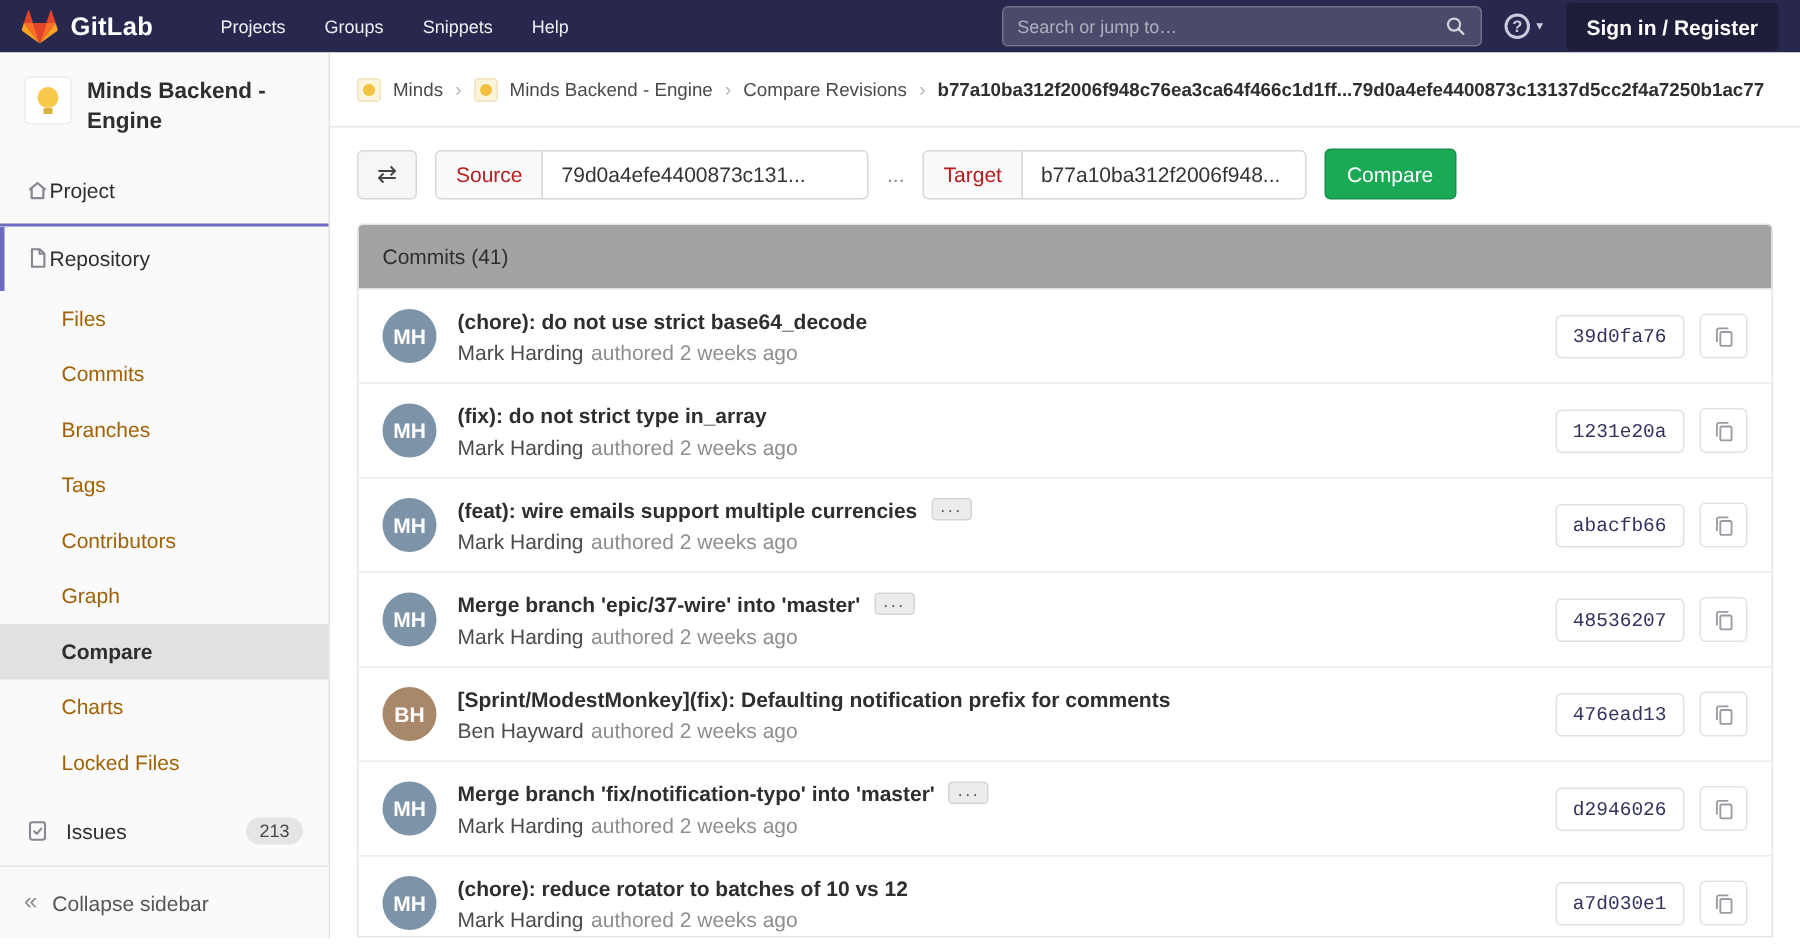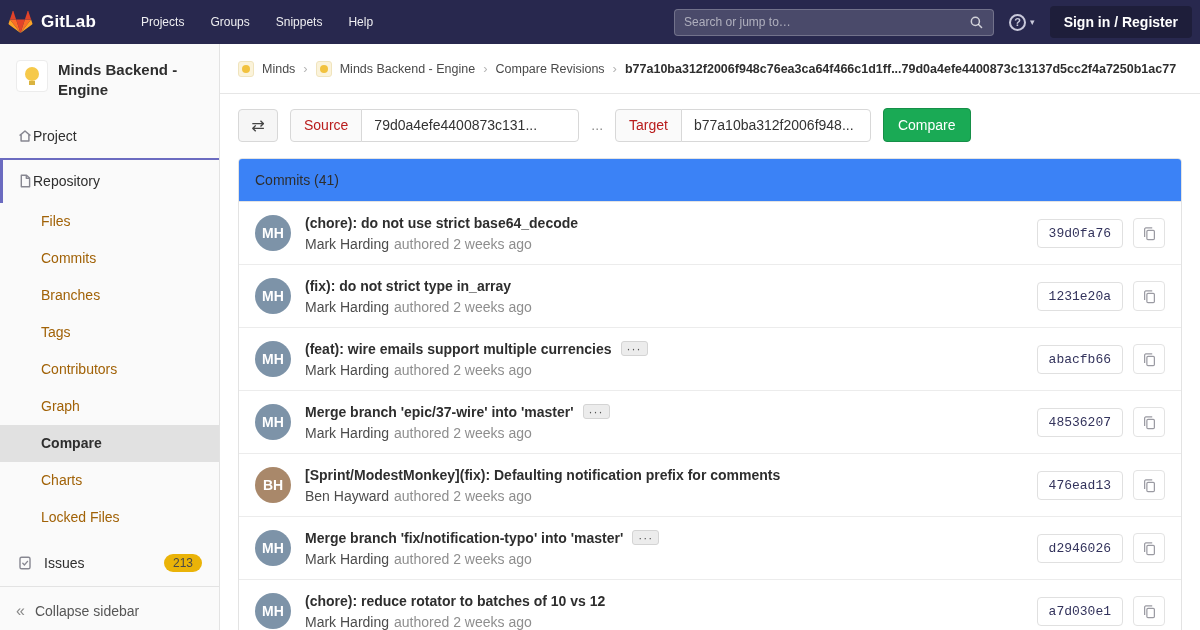--- a/index.html
+++ b/index.html
@@ -6,22 +6,22 @@
   body {
     width:1200px; height:630px; overflow:hidden;
     font-family:"Liberation Sans","DejaVu Sans",sans-serif;
     background:#fff; color:#2e2e2e; font-size:14px;
   }
   a { text-decoration:none; color:inherit; }
   button { font-family:inherit; }
 
   
   .navbar {
-    height:44px; background:var(--navbar-bg,#28284e);
-    display:flex; align-items:center; padding:0 8px; gap:6px;
+    height:35px; background:var(--navbar-bg,#28284e);
+    display:flex; align-items:center; padding:0 14px; gap:6px;
   }
   .logo { display:flex; align-items:center; gap:8px; margin-right:26px; cursor:pointer; }
   .logo-text { color:#fff; font-weight:bold; font-size:17px; letter-spacing:.2px; }
   .nav-links { display:flex; align-items:center; }
   .nav-link { color:rgba(255,255,255,.92); font-size:12px; font-weight:500; padding:9px 13px; cursor:pointer; }
   .nav-right { margin-left:auto; display:flex; align-items:center; gap:15px; }
   .searchbox {
     width:320px; height:27px; background:rgba(255,255,255,.16);
     border:1px solid rgba(255,255,255,.22); border-radius:4px;
     display:flex; align-items:center; padding:0 9px;
@@ -44,21 +44,21 @@
   .bulb::after { content:""; position:absolute; left:4px; top:14px; width:6px; height:4px; background:#d9b340; }
   .context-title { font-size:15px; font-weight:600; line-height:1.35; color:#2e2e2e; }
   .nav-item { height:43px; display:flex; align-items:center; gap:0; padding:0 17px; font-size:14px; color:#2e2e2e; cursor:pointer; }
   .repo-group { border-top:2px solid var(--accent,#6b6bc0); }
   .nav-item.active-parent { box-shadow: inset 3px 0 0 var(--accent,#6b6bc0); }
   .subnav { display:flex; flex-direction:column; }
   .subitem { height:37px; display:flex; align-items:center; padding:0 16px 0 41px; font-size:14px; color:#a16207; cursor:pointer; }
   .subitem.active { background:#e1e1e1; font-weight:600; color:#2e2e2e; }
   .side-spacer { flex:1; }
   .issues-item { height:46px; display:flex; align-items:center; gap:11px; padding:0 17px; font-size:14px; color:#2e2e2e; cursor:pointer; }
-  .badge { margin-left:auto; background:#eab308; border-radius:9px; padding:2px 9px; font-size:12px; color:#484848; }
+  .badge { margin-left:auto; background:#e5e5e5; border-radius:9px; padding:2px 9px; font-size:12px; color:#484848; }
   .collapse { height:48px; border-top:1px solid #e3e3e3; display:flex; align-items:center; gap:10px; padding:0 16px; color:#565656; font-size:14px; cursor:pointer; background:#fafafa; }
   .laquo { color:#8a8a8a; font-size:16px; }
 
   
   .main { flex:1; display:flex; flex-direction:column; overflow:hidden; background:#fff; min-width:0; }
   .breadcrumb { height:50px; flex-shrink:0; border-bottom:1px solid #e6e6e6; display:flex; align-items:center; padding:12px 18px; gap:8px; font-size:12.5px; color:#4a4a4a; white-space:nowrap; }
   .crumb-icon { width:16px; height:16px; border-radius:3px; background:#fbf3da; border:1px solid #f0e4bd; position:relative; flex-shrink:0; }
   .crumb-icon::after { content:""; position:absolute; left:3px; top:3px; width:8px; height:8px; border-radius:50%; background:#f2c23e; }
   .crumb-link { color:#4a4a4a; cursor:pointer; }
   .crumb-sep { color:#b5b5b5; font-size:13px; }
@@ -68,21 +68,21 @@
   .swap-btn { width:40px; height:33px; border:1px solid #d8d8d8; background:#f6f6f6; border-radius:4px; font-size:16px; color:#444; display:flex; align-items:center; justify-content:center; cursor:pointer; }
   .field-group { display:flex; align-items:stretch; }
   .field-label { background:#fafafa; border:1px solid #d8d8d8; border-radius:4px 0 0 4px; padding:12px 13px; display:flex; align-items:center; font-size:14px; color:#b91c1c; height:33px;text-align:center; }
   .field-input { height:33px; border:1px solid #d8d8d8; margin-left:-1px; border-radius:0 4px 4px 0; padding:0 12px; font-size:14px; color:#333; font-family:inherit; outline:none; background:#fff; }
   .src-input { width:218px; }
   .tgt-input { width:190px; }
   .dots-sep { color:#8a8a8a; font-size:14px; }
   .compare-btn { background:var(--green,#1aaa55); border:1px solid #168f48; color:#fff; font-size:14px; padding:0 14px; height:34px; border-radius:4px; cursor:pointer; }
 
   .commits-panel { margin:16px 18px 0; border:1px solid #e3e3e3; border-radius:4px 4px 0 0; flex:1; display:flex; flex-direction:column; overflow:hidden; }
-  .commits-header { background:#3b82f6; border-bottom:1px solid #e3e3e3; padding:13px 16px; font-size:14px; color:#2e2e2e; flex-shrink:0; }
+  .commits-header { background:#a3a3a3; border-bottom:1px solid #e3e3e3; padding:13px 16px; font-size:14px; color:#2e2e2e; flex-shrink:0; }
   .commits-list { background:#fff; overflow:hidden; }
 
   .commit-row { display:flex; align-items:center; gap:14px; padding:10px 16px; border-bottom:1px solid #ececec; min-height:63px; }
   .avatar { width:36px; height:36px; border-radius:50%; color:#fff; font-size:14px; font-weight:bold; display:flex; align-items:center; justify-content:center; flex-shrink:0; cursor:pointer; }
   .commit-main { flex:1; min-width:0; display:flex; flex-direction:column; gap:5px; }
   .commit-title-line { display:flex; align-items:center; }
   .commit-title { font-weight:bold; font-size:14px; color:#2e2e2e; cursor:pointer; white-space:nowrap; overflow:hidden; text-overflow:ellipsis; }
   .more-btn { margin-left:9px; background:#ececec; border:1px solid #d4d4d4; border-radius:3px; padding:0 5px; height:15px; font-size:12px; line-height:10px; letter-spacing:1px; color:#555; cursor:pointer; flex-shrink:0; }
   .commit-meta-line { display:flex; align-items:center; gap:5px; }
   .commit-author { font-size:14px; color:#4c4c4c; cursor:pointer; }

